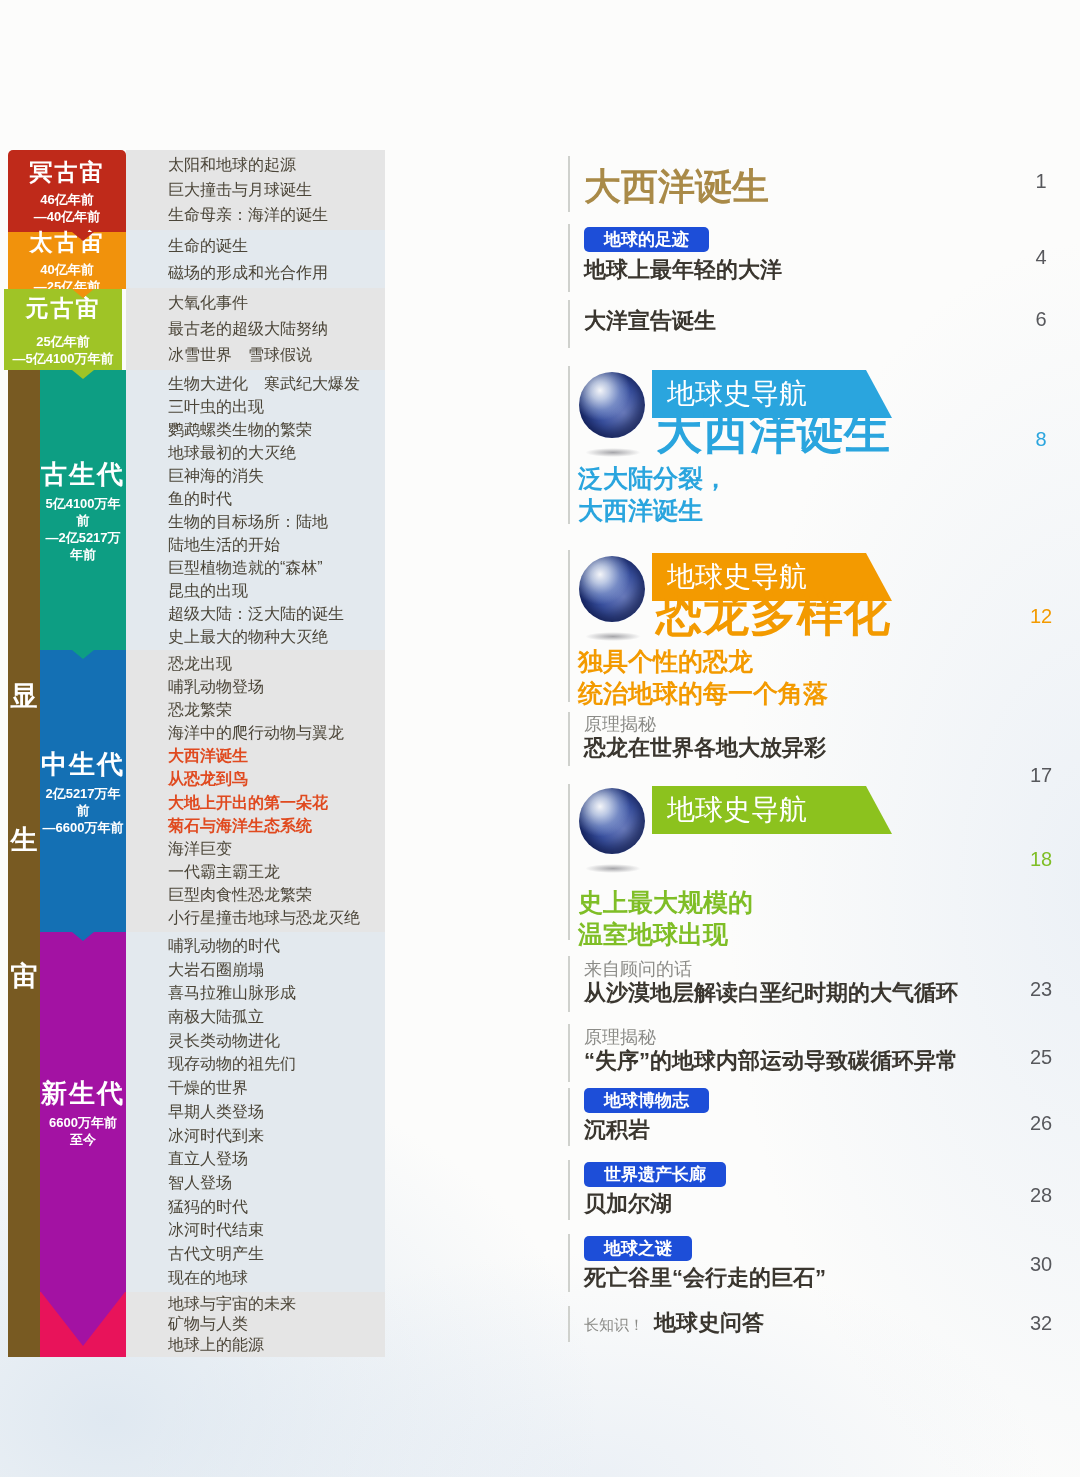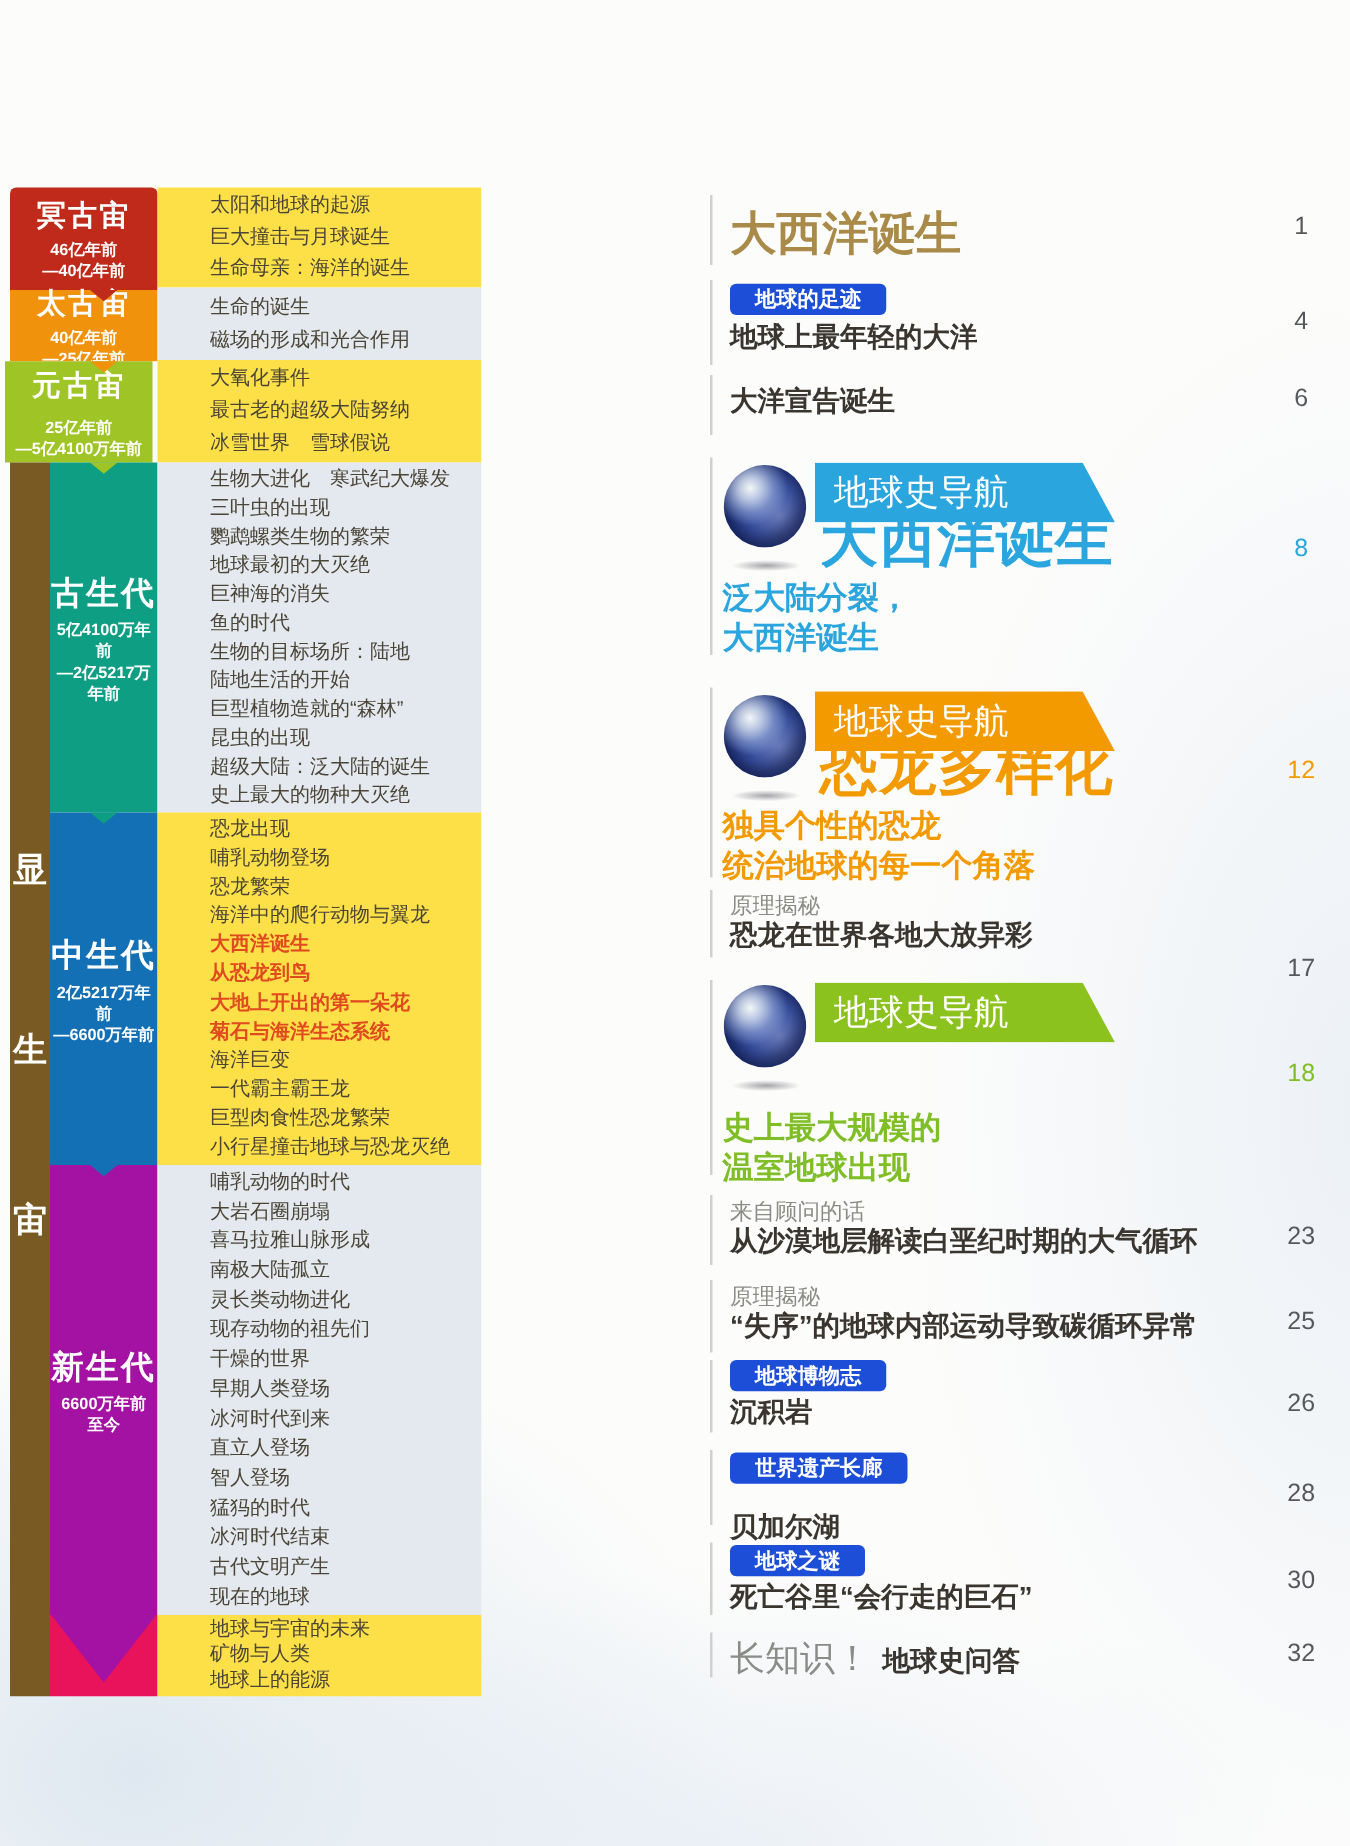--- a/index.html
+++ b/index.html
@@ -19,21 +19,21 @@
   .era-name{font-family:"Liberation Serif","DejaVu Serif",serif;font-weight:bold;letter-spacing:2px;}
   .era-a .era-name{font-size:23px;}
   .era-b .era-name{font-size:26px;}
   .era-dates{font-size:13px;font-weight:bold;line-height:17px;margin-top:3px;}
   .notch{position:absolute;width:0;height:0;border-left:11px solid transparent;border-right:11px solid transparent;}
   .phan-bar{position:absolute;left:8px;top:370px;width:32px;height:987px;background:#785a22;}
   .phan-char{position:absolute;left:8px;width:32px;text-align:center;color:#fff;
     font-family:"Liberation Serif","DejaVu Serif",serif;font-size:27px;font-weight:bold;}
   .tlist{position:absolute;left:126px;width:259px;display:flex;flex-direction:column;justify-content:space-around;
     box-sizing:border-box;padding:2px 0;}
-  .cream{background:#fde047;}
+  .cream{background:#e5e5e5;}
   .bluebg{background:#e3e9ee;}
   .topic{padding-left:42px;font-size:16px;line-height:1;color:#4b4538;white-space:nowrap;}
   .topic.hl{color:#e04a1f;font-weight:bold;}
   
   .num{position:absolute;left:520px;width:42px;text-align:center;font-size:20px;color:#57585c;}
   .rule{position:absolute;left:568px;width:2px;background:#cfd1cd;}
   .badge{display:inline-block;background:#1d4ed8;color:#fff;font-size:17px;font-weight:bold;
     padding:2px 20px;border-radius:5px;line-height:21px;}
   .t-strong{font-size:22px;font-weight:bold;color:#3a362f;white-space:nowrap;}
   .graylabel{font-size:18px;color:#8b8b87;white-space:nowrap;}
@@ -253,28 +253,28 @@
   <div class="abs" style="left:84px;top:1088px;">
     <span class="badge">地球博物志</span>
   </div>
   <div class="abs t-strong" style="left:84px;top:1115px;">沉积岩</div>
 
   <div class="num" style="top:1184px;">28</div>
   <div class="rule" style="top:1160px;height:60px;left:68px;"></div>
   <div class="abs" style="left:84px;top:1162px;">
     <span class="badge">世界遗产长廊</span>
   </div>
-  <div class="abs t-strong" style="left:84px;top:1189px;margin-top:18px;">贝加尔湖</div>
+  <div class="abs t-strong" style="left:84px;top:1189px;">贝加尔湖</div>
 
   <div class="num" style="top:1253px;">30</div>
   <div class="rule" style="top:1234px;height:58px;left:68px;"></div>
   <div class="abs" style="left:84px;top:1236px;">
     <span class="badge">地球之谜</span>
   </div>
   <div class="abs t-strong" style="left:84px;top:1263px;">死亡谷里“会行走的巨石”</div>
 
   <div class="num" style="top:1312px;">32</div>
   <div class="rule" style="top:1306px;height:36px;left:68px;"></div>
   <div class="inline-row" style="left:84px;top:1308px;">
-    <span class="graylabel" style="font-size:28px;">长知识！</span>
+    <span class="graylabel" style="font-size:15px;">长知识！</span>
     <span class="t-strong">地球史问答</span>
   </div>
 </div>
 
 </body></html>

